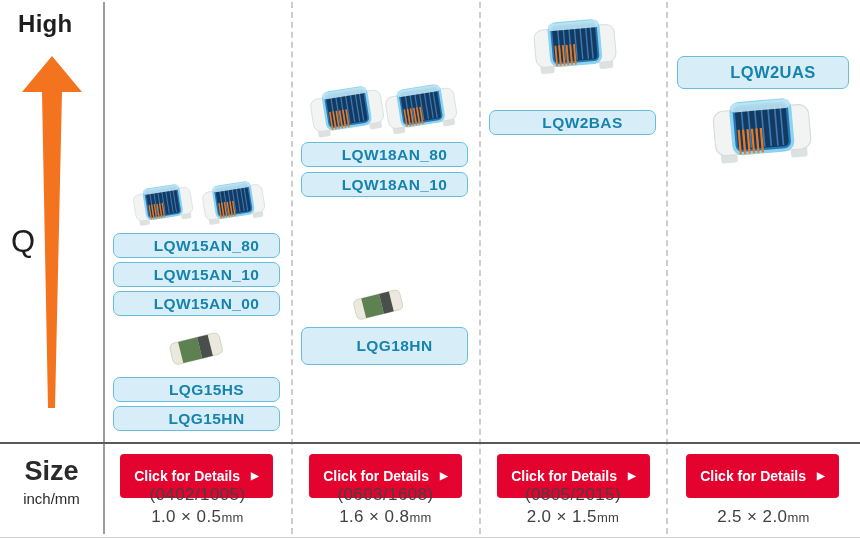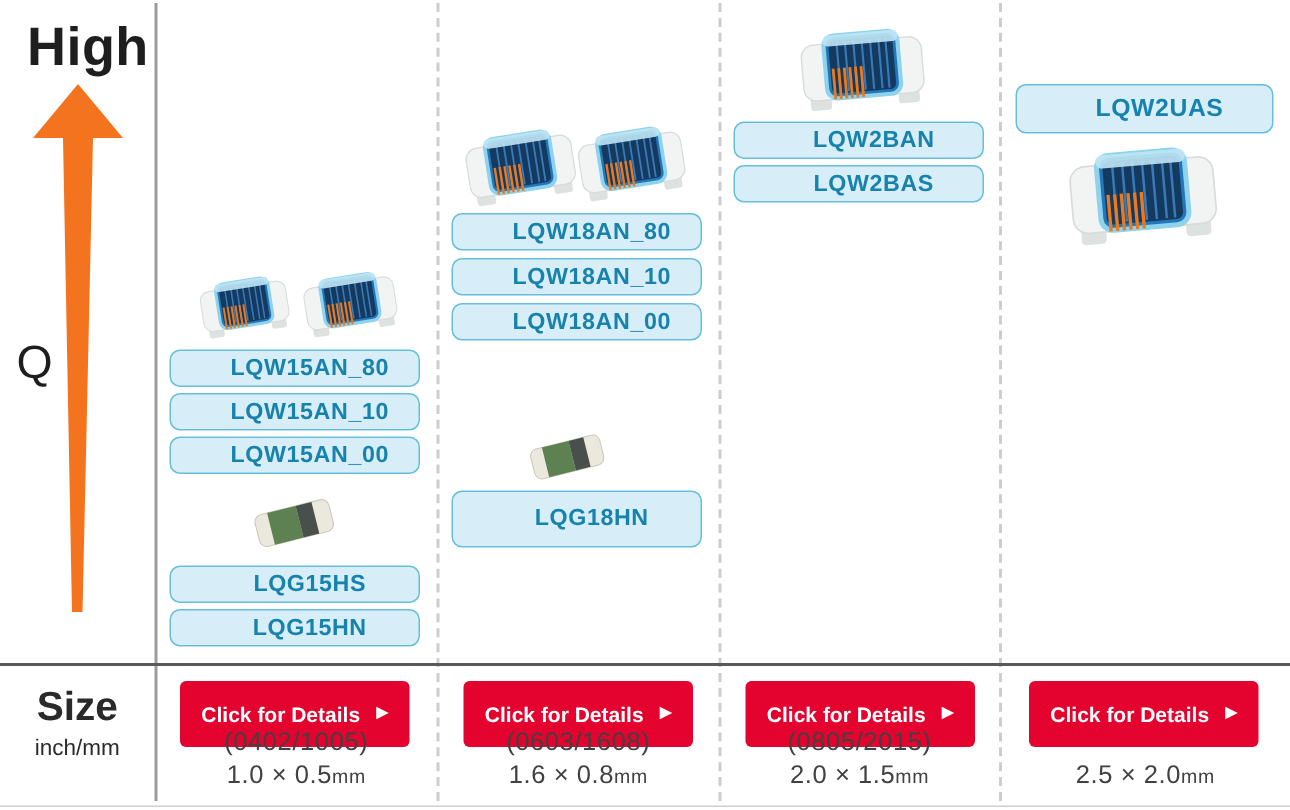--- a/index.html
+++ b/index.html
@@ -7,21 +7,21 @@
     position:relative;width:860px;height:540px;background:#ffffff;
     font-family:"Liberation Sans", sans-serif;overflow:hidden;
   }
   .abs{position:absolute;}
   
   .v-solid{left:103px;top:2px;width:2px;height:532px;background:#9c9c9c;}
   .v-dash{top:2px;height:532px;width:0;border-left:2px dashed #cdcdcd;}
   .h-size{left:0;top:442px;width:860px;height:2px;background:#59595b;}
   .h-bottom{left:0;top:537px;width:860px;height:1px;background:#cfcfcf;}
   
-  .high-label{left:18px;top:10px;font-size:36px;font-weight:700;color:#1e1e1e;letter-spacing:.3px;}
+  .high-label{left:18px;top:10px;font-size:24px;font-weight:700;color:#1e1e1e;letter-spacing:.3px;}
   .q-label{left:11px;top:224px;font-size:31px;font-weight:400;color:#1e1e1e;}
   .size-label{left:0;top:456px;width:103px;text-align:center;font-size:27px;font-weight:700;color:#2a2a2a;}
   .inchmm-label{left:0;top:490px;width:103px;text-align:center;font-size:15px;color:#2a2a2a;}
   
   .part-btn{
     position:absolute;width:167px;height:25px;box-sizing:border-box;
     background:#d7eef8;border:1.5px solid #67bedb;border-radius:7px;
     color:#1783ad;font-weight:700;font-size:15.5px;letter-spacing:.4px;
     display:flex;align-items:center;justify-content:center;cursor:pointer;padding-left:20px;
   }
@@ -122,28 +122,26 @@
     </svg>
   <svg class="chip tilt" style="left:385px;top:79px" width="72" height="57" viewBox="0 0 90 62">
       <use href="#lqw-sym"></use>
     </svg>
   <svg class="chip" style="left:347px;top:283px" width="62" height="42" viewBox="0 0 80 62">
       <use href="#lqg-sym"></use>
     </svg>
 
   <div class="part-btn" style="left:301px;top:142px">LQW18AN_80</div>
   <div class="part-btn" style="left:301px;top:172px">LQW18AN_10</div>
-  <div class="part-btn" style="left:301px;top:202px">LQW18AN_00</div>
   <div class="part-btn tall" style="left:301px;top:327px">LQG18HN</div>
 
   <svg class="chip tilt2" style="left:533px;top:10px" width="84" height="70" viewBox="0 0 90 62">
       <use href="#lqw-sym"></use>
     </svg>
 
-  <div class="part-btn" style="left:489px;top:81px">LQW2BAN</div>
   <div class="part-btn" style="left:489px;top:110px">LQW2BAS</div>
 
   <div class="part-btn big" style="left:677px;top:56px">LQW2UAS</div>
   <svg class="chip tilt2" style="left:712px;top:90px" width="100" height="78" viewBox="0 0 90 62">
       <use href="#lqw-sym"></use>
     </svg>
 
   <div class="details-btn" style="left:120px">
     <span>Click for Details</span>
     <span class="tri">▶</span>

